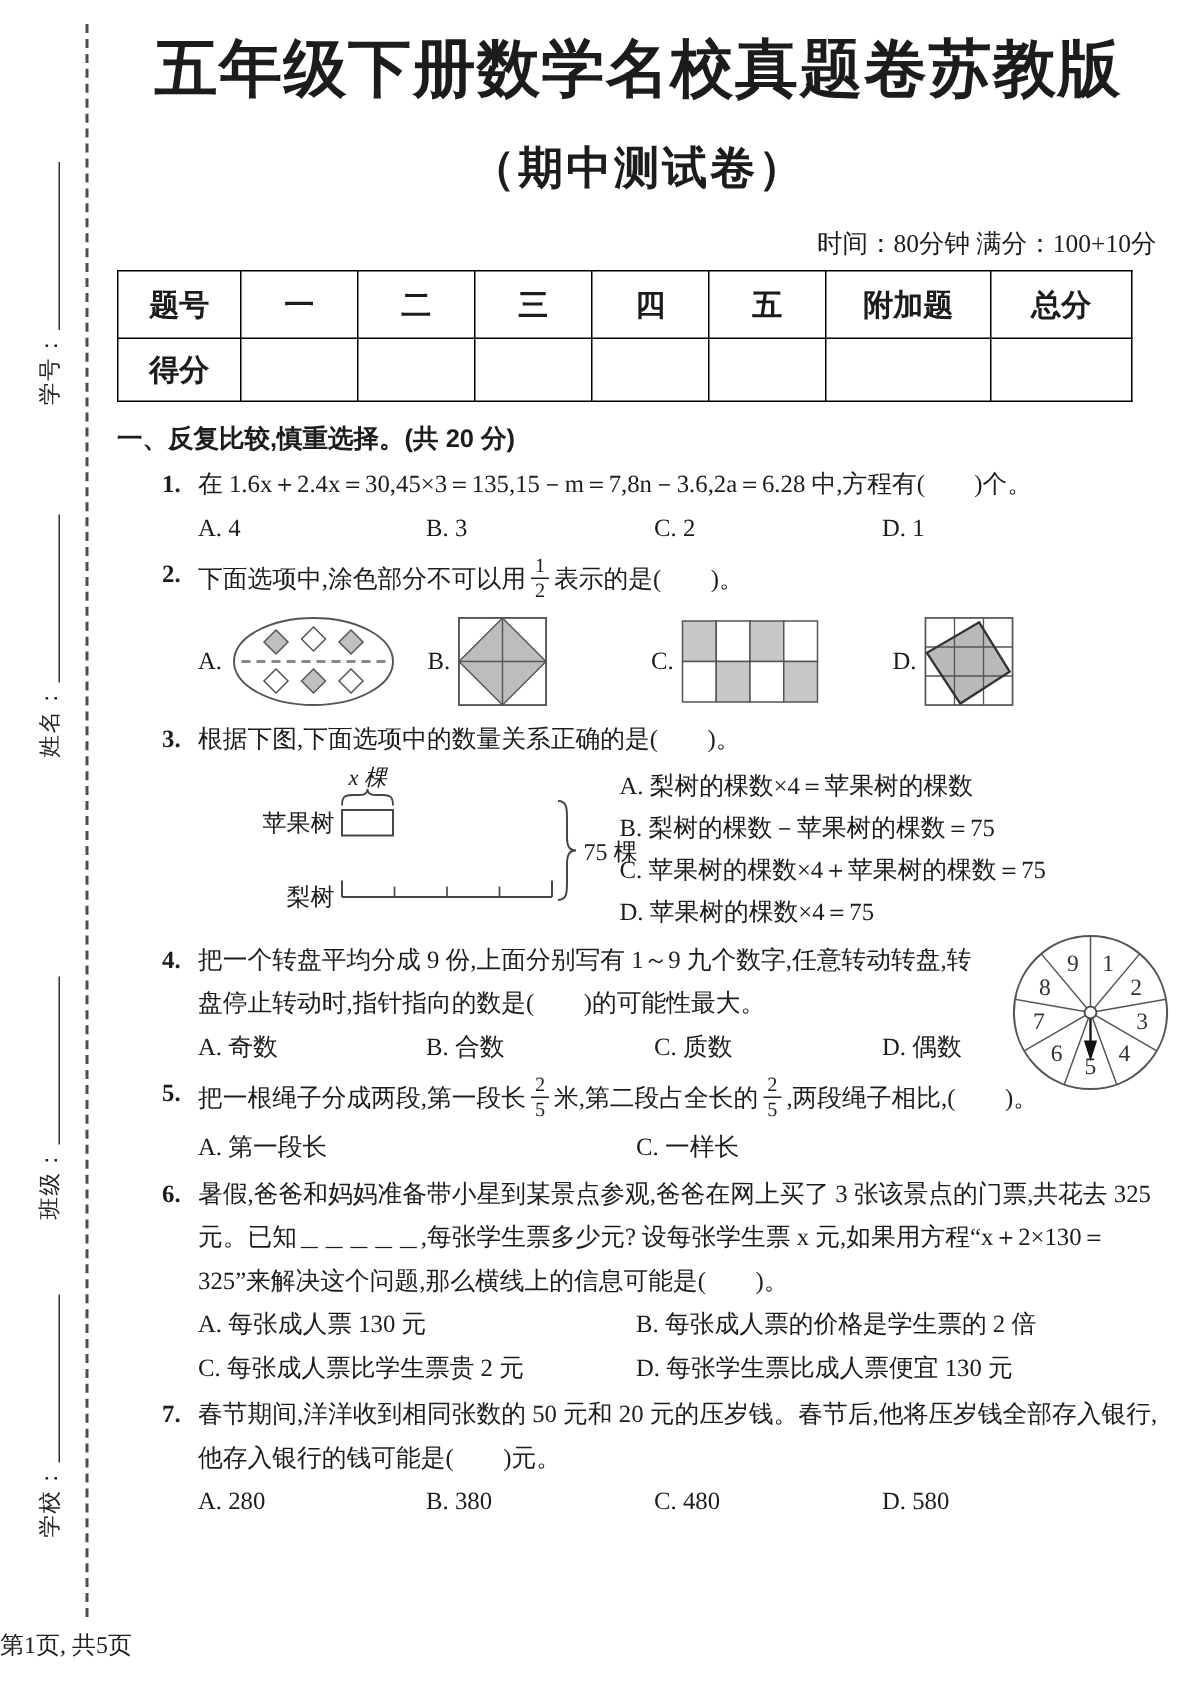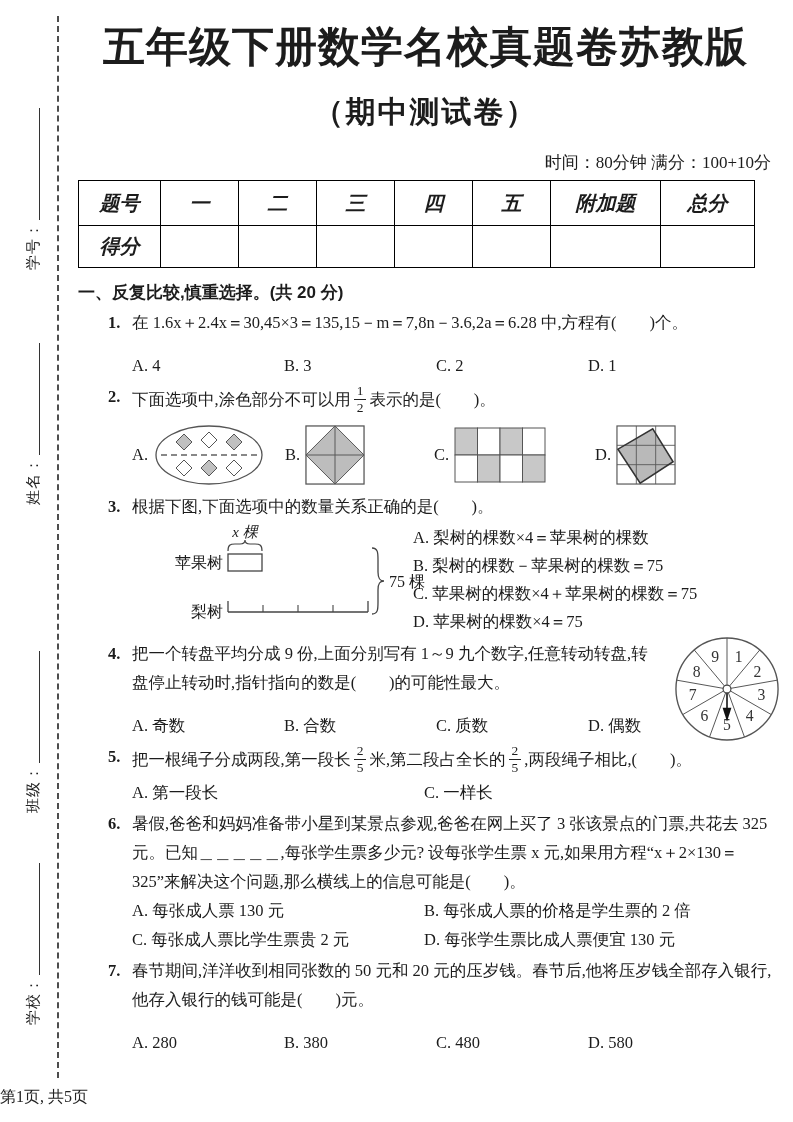--- a/index.html
+++ b/index.html
@@ -14,32 +14,32 @@
   .side-field .write-line { display:inline-block; width:112px; border-bottom:1.6px solid #333; height:14px; margin-left:2px; }
   #sf-0 { top:163px; } #sf-1 { top:398px; } #sf-2 { top:706px; } #sf-3 { top:918px; }
 
   
   .main { position:absolute; left:78px; top:22px; width:695px; }
   .title { text-align:center; font-size:42px; font-weight:700; letter-spacing:1px; line-height:1.2; margin-bottom:20px; }
   .subtitle { text-align:center; font-size:30px; font-weight:600; letter-spacing:2px; margin-bottom:18px; }
   .meta { text-align:right; font-size:17px; margin-bottom:6px; padding-right:2px; }
 
   table.score { width:676px; border-collapse:collapse; table-layout:fixed; }
-  table.score td { border:1.5px solid #000; text-align:center; font-size:20px; font-weight:700; height:45px;font-style:italic; }
+  table.score td { border:1.5px solid #000; text-align:center; font-size:20px; font-weight:700; height:45px; }
   table.score tr.score-row td { height:42px; }
   table.score td.lab { font-weight:700; }
 
   .sec-heading { font-family:"Liberation Sans", sans-serif; font-weight:700; font-size:17px; margin:13px 0 4px 0; }
 
   .question { margin:0 0 2px 30px; font-size:16.5px; }
   .q-head { display:flex; align-items:flex-start; }
   .q-num { width:24px; flex:none; font-weight:700; line-height:29px; }
   .q-text { flex:1; line-height:29px; }
   .opts { margin-left:24px; line-height:29px; }
-  .opts4 { display:grid; grid-template-columns:152px 152px 152px auto;margin-top:14px; }
+  .opts4 { display:grid; grid-template-columns:152px 152px 152px auto; }
   .opts2 { display:grid; grid-template-columns:292px auto; }
   .opts1 { display:block; }
 
   
   .frac { display:inline-flex; flex-direction:column; align-items:center; vertical-align:middle; line-height:1.05;
           font-size:13.5px; margin:0 3px; transform:translateY(-2px); }
   .frac .fnum { border-bottom:1.2px solid #222; padding:0 3px 1px; }
   .frac .fden { padding-top:1px; }
   .q2-line .q-text, .q5-line .q-text { line-height:36px; }
 

